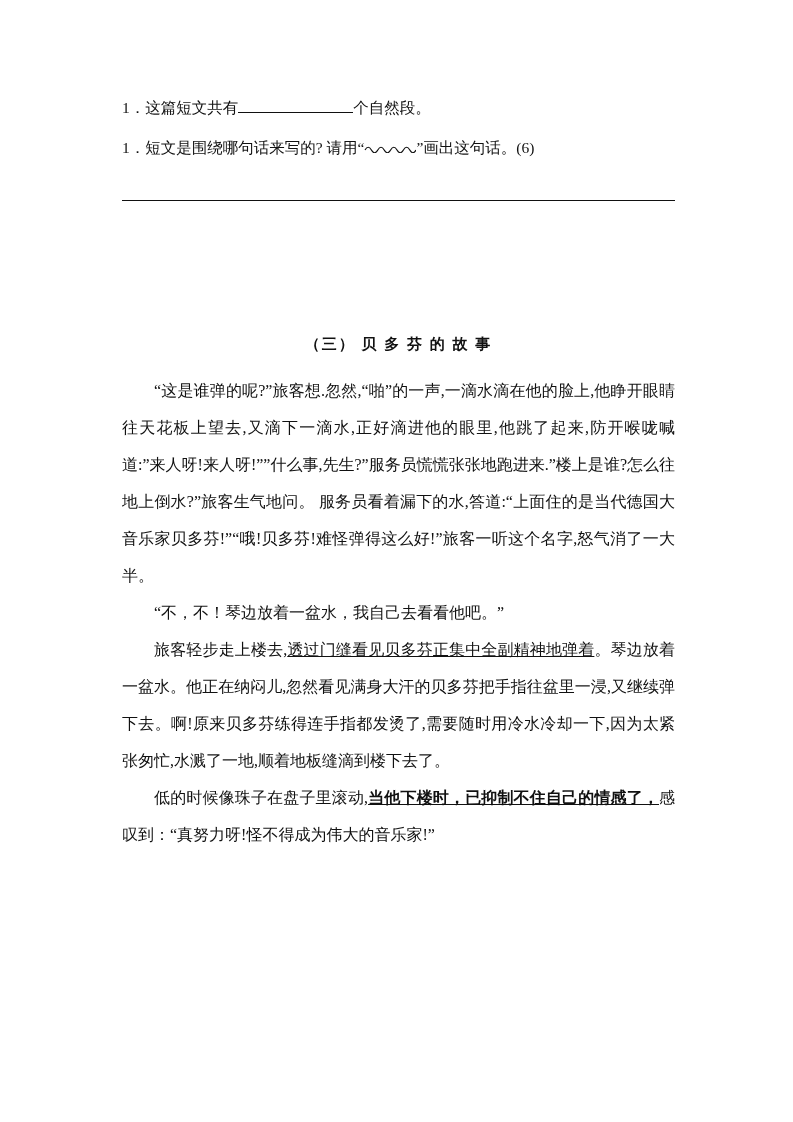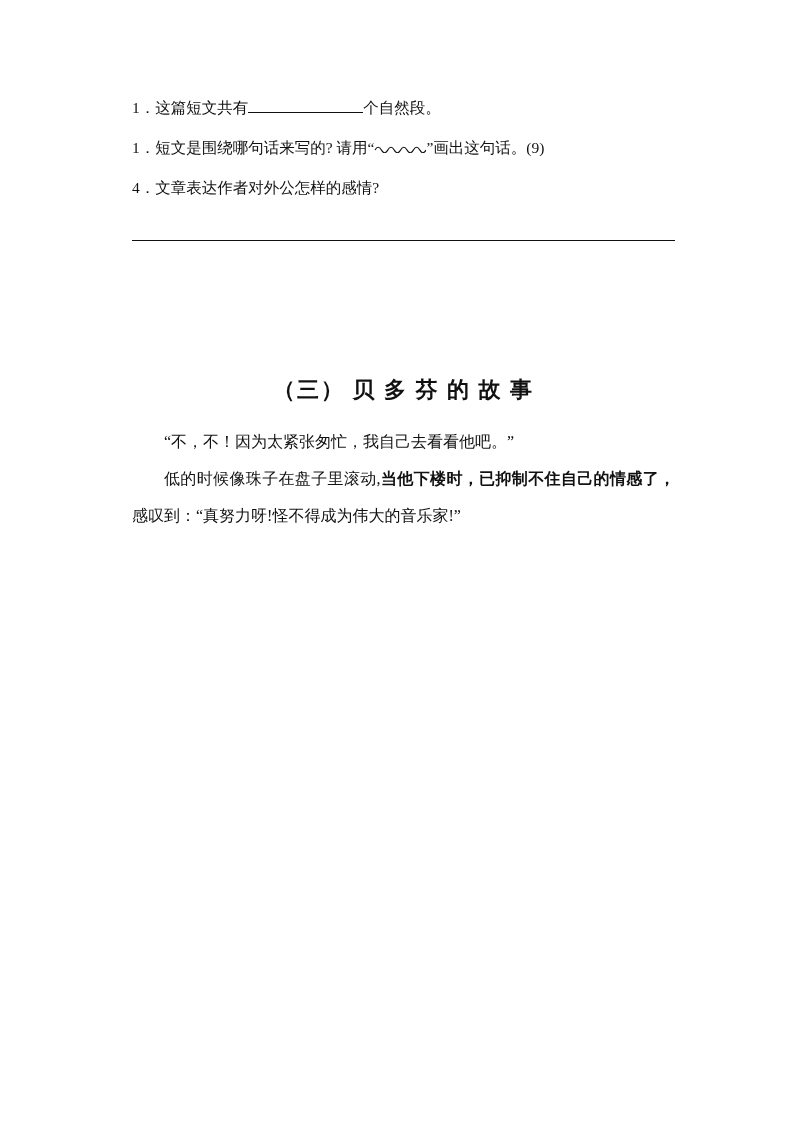--- a/index.html
+++ b/index.html
@@ -6,21 +6,20 @@
   html, body { background: #ffffff; }
   .page {
     position: relative;
     width: 793px;
     height: 1122px;
     margin: 0 auto;
     background: #ffffff;
     color: #111111;
     font-family: "Liberation Serif", "DejaVu Serif", serif;
     overflow: hidden;
-    padding-left: 10px;
   }
   .content {
     padding: 88px 118px 0 122px; 
     font-size: 15.5px;
   }
   
   .upper .q-line {
     line-height: 40px;
     white-space: nowrap;
   }
@@ -42,60 +41,61 @@
   .answer-line {
     border-bottom: 1.2px solid #111;
     height: 1px;
     width: 100%;
     margin-top: 32px;
   }
   
   .story-title {
     text-align: center;
     font-weight: bold;
-    font-size: 22px;
+    font-size: 15px;
     letter-spacing: 2px;
     margin-top: 134px;
     margin-bottom: 18px;
   }
   .body-p {
     font-size: 16px;
     line-height: 37px;
     text-indent: 2em;
     text-align: justify;
   }
   .ul-seg { text-decoration: underline; }
-  .ul-bold-seg { font-weight: bold; }
+  .ul-bold-seg { text-decoration: underline; font-weight: bold; }
 </style>
 </head>
 <body>
 
 <div class="page">
   <div class="content">
 
     <section class="upper">
       <div class="q-line"><span>1．这篇短文共有</span><span class="blank w115"></span><span>个自然段。</span></div>
 
       <div class="q-line"><span>1．短文是围绕哪句话来写的? 请用“</span><span class="wavy-wrap"><svg width="52" height="9" viewBox="0 0 52 9">
               <path d="M1,6 Q4.2,0.5 7.4,6 T13.8,6 T20.2,6 T26.6,6 T33,6 T39.4,6 T45.8,6 T52,6" fill="none" stroke="#111" stroke-width="1.2"></path>
-            </svg></span><span>”画出这句话。(9)</span></div>
+            </svg></span><span>”画出这句话。(6)</span></div>
 
 
 
-      <div class="q-line"><span>4．文章表达作者对外公怎样的感情?</span></div>
 
       <div class="answer-line"></div>
     </section>
 
     <section class="story">
       <h2 class="story-title">（三）  贝 多 芬 的 故 事</h2>
 
 
+      <p class="body-p">“这是谁弹的呢?”旅客想.忽然,“啪”的一声,一滴水滴在他的脸上,他睁开眼睛往天花板上望去,又滴下一滴水,正好滴进他的眼里,他跳了起来,防开喉咙喊道:”来人呀!来人呀!””什么事,先生?”服务员慌慌张张地跑进来.”楼上是谁?怎么往地上倒水?”旅客生气地问。 服务员看着漏下的水,答道:“上面住的是当代德国大音乐家贝多芬!”“哦!贝多芬!难怪弹得这么好!”旅客一听这个名字,怒气消了一大半。</p>
 
 
-      <p class="body-p">“不，不！因为太紧张匆忙，我自己去看看他吧。”</p>
+      <p class="body-p">“不，不！琴边放着一盆水，我自己去看看他吧。”</p>
 
+      <p class="body-p"><span>旅客轻步走上楼去,</span><span class="ul-seg">透过门缝看见贝多芬正集中全副精神地弹着</span><span>。琴边放着一盆水。他正在纳闷儿,忽然看见满身大汗的贝多芬把手指往盆里一浸,又继续弹下去。啊!原来贝多芬练得连手指都发烫了,需要随时用冷水冷却一下,因为太紧张匆忙,水溅了一地,顺着地板缝滴到楼下去了。</span></p>
 
       <p class="body-p"><span>低的时候像珠子在盘子里滚动,</span><span class="ul-bold-seg">当他下楼时，已抑制不住自己的情感了，</span><span>感叹到：“真努力呀!怪不得成为伟大的音乐家!”</span></p>
     </section>
 
   </div>
 </div>
 
 </body></html>

